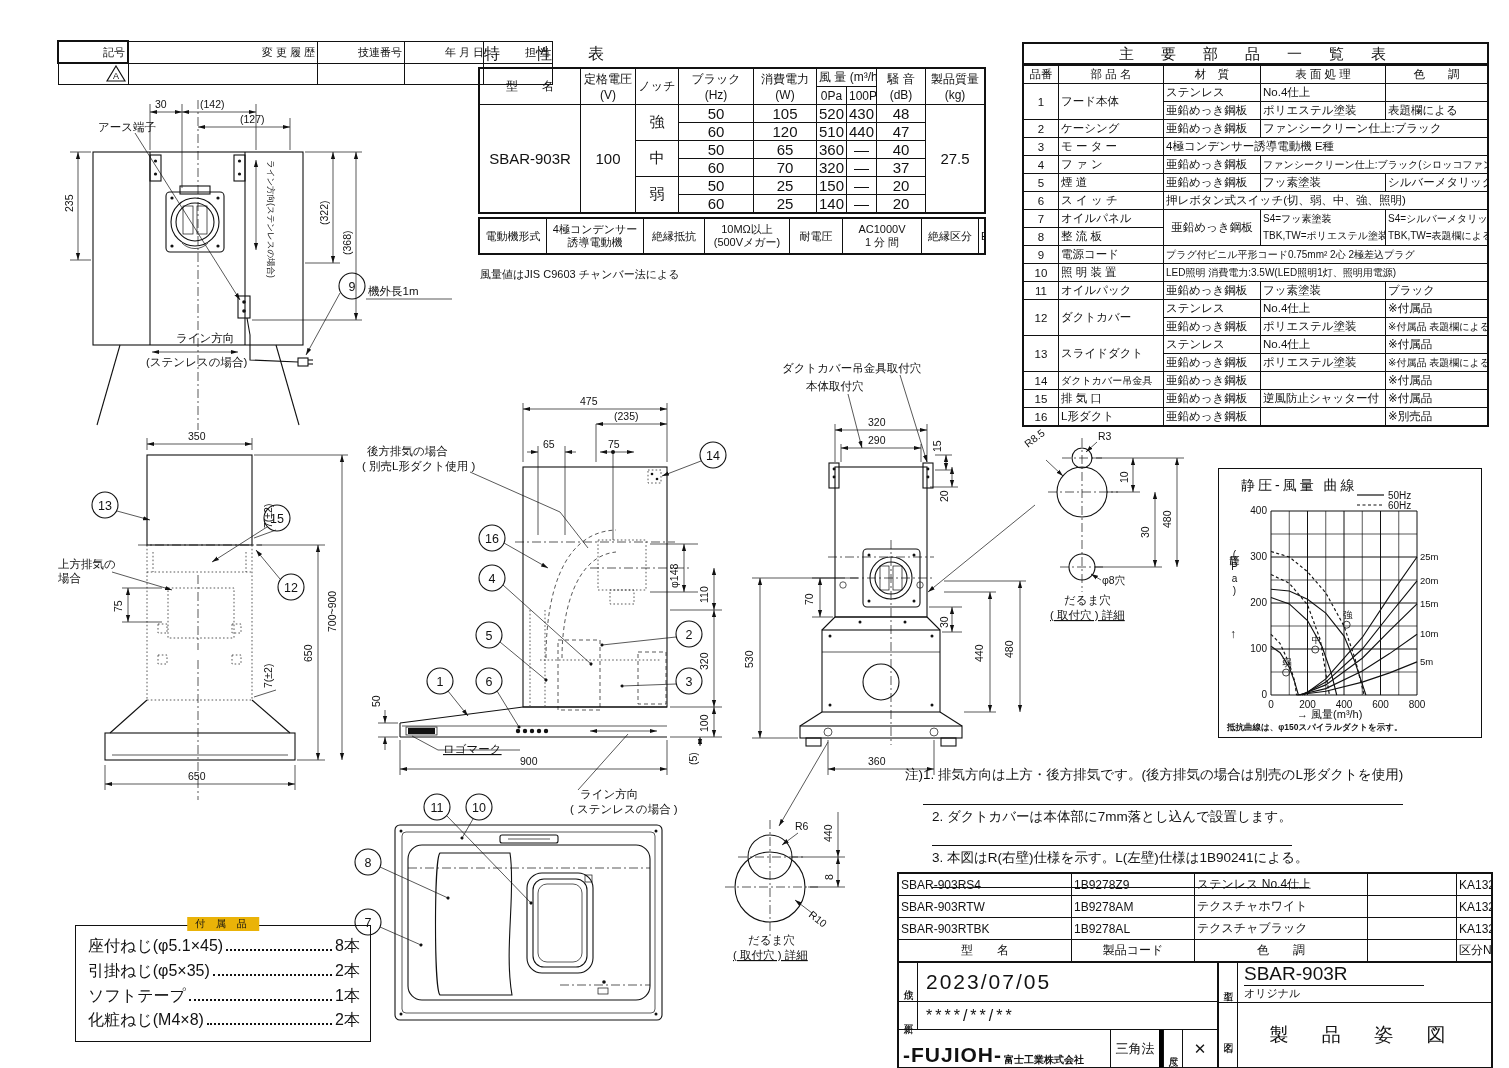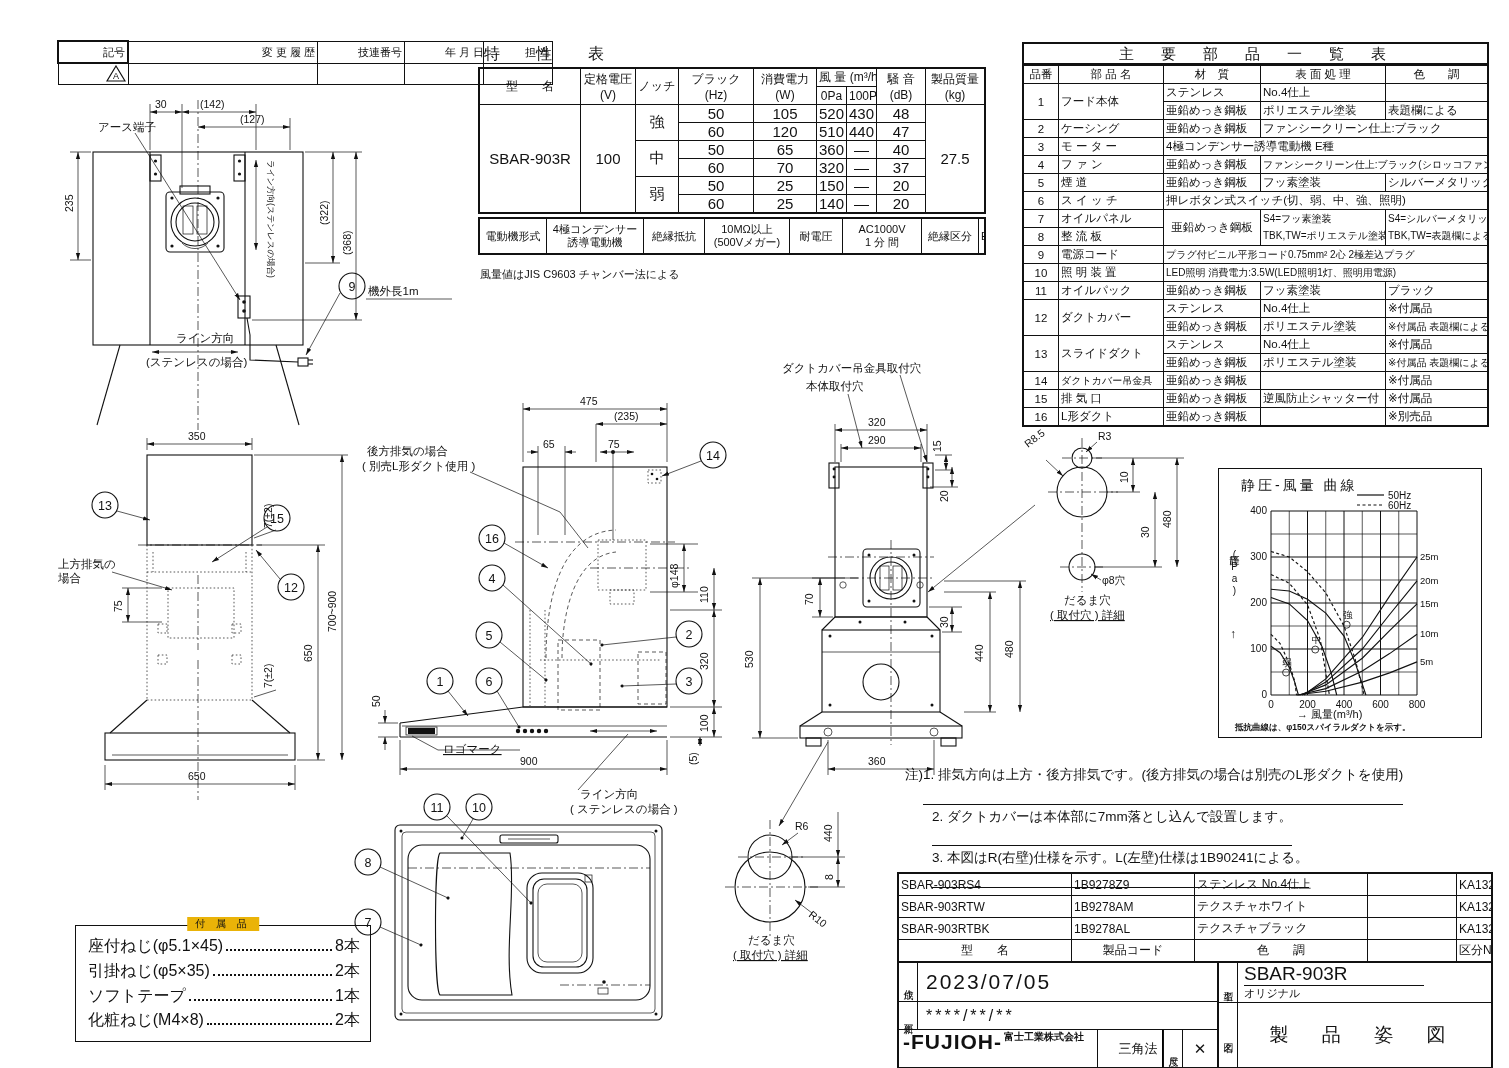--- a/index.html
+++ b/index.html
@@ -29,38 +29,38 @@
   #parts table{width:467px;font-size:11.5px;border:2px solid #111;}
   #parts td{height:17px;}
   #parts td.c{text-align:center;}
   #parts td.sm{font-size:10px;}
   
   #chart{left:1218px;top:468px;width:262px;height:268px;border:1px solid #111;}
   #chart .ct{position:absolute;left:22px;top:8px;font-size:14px;letter-spacing:3px;}
   #chart .xl{position:absolute;left:78px;top:238px;font-size:11px;}
   #chart .yl{position:absolute;left:8px;top:78px;font-size:10px;writing-mode:vertical-rl;text-orientation:upright;letter-spacing:1px;}
   #chart .ya{position:absolute;left:11px;top:158px;font-size:12px;}
-  #chart .nt{position:absolute;left:8px;top:253px;font-size:8.5px;font-weight:bold;margin-left:8px;}
+  #chart .nt{position:absolute;left:8px;top:253px;font-size:8.5px;font-weight:bold;}
   #chart svg{position:absolute;left:0;top:0;}
   
   #notes{left:905px;top:763px;width:592px;font-size:13.5px;line-height:1.75;}
   #notes .nline{display:inline-block;border-bottom:1px solid #111;padding-bottom:17px;}
   #notes .r2{margin-left:27px;}
   
   #acc{left:75px;top:925px;width:272px;border:1.5px solid #111;padding:8px 10px 8px 12px;}
   #acc .t{position:absolute;top:-9px;left:50%;transform:translateX(-50%);background:#eab308;padding:0 8px;font-size:10px;letter-spacing:4px;}
   #acc .row{display:flex;align-items:baseline;font-size:16px;line-height:1.55;}
   #acc .dots{flex:1;border-bottom:2px dotted #111;margin:0 3px 3px 3px;min-width:12px;}
   
   #tblock{left:897px;top:872px;width:596px;font-size:12px;}
   #tblock table{width:596px;}
   #tblock td{height:21px;}
   #tb-low{display:flex;border:2px solid #111;border-top:none;height:104px;}
   .vlab{writing-mode:vertical-rl;text-orientation:upright;font-size:10px;letter-spacing:0px;display:flex;align-items:center;justify-content:center;border-right:1px solid #111;width:18px;}
-  #tb-low .cell{border-right:1px solid #000000;padding-left:16px;}
+  #tb-low .cell{border-right:4px solid #000000;}
   #tb-left{width:318px;display:flex;flex-direction:column;border-right:2px solid #111;}
   #tb-right{flex:1;display:flex;flex-direction:column;}
   .rowf{display:flex;border-bottom:1px solid #111;}
   .rowf:last-child{border-bottom:none;}
   #logo{font-weight:bold;font-size:21px;letter-spacing:1px;}
   #logo-co{font-weight:bold;font-size:10px;margin-left:2px;}
   .dwgno{font-size:28px;letter-spacing:10px;}
   .dwgname{font-size:19px;letter-spacing:14px;}
   
   #art{position:absolute;left:0;top:0;}
@@ -893,21 +893,21 @@
     <div id="tb-left">
       <div class="rowf" style="height:38px;">
         <div class="vlab">作成</div>
         <div style="flex:1;display:flex;align-items:center;font-size:21px;padding-left:8px;letter-spacing:2px;">2023/07/05</div>
       </div>
       <div class="rowf" style="height:27px;">
         <div class="vlab">更新</div>
         <div style="flex:1;display:flex;align-items:center;font-size:16px;padding-left:8px;letter-spacing:3px;">****/**/**</div>
       </div>
       <div class="rowf" style="flex:1;">
-        <div style="flex:1;display:flex;align-items:flex-start;padding-left:4px;">
+        <div style="flex:1;display:flex;align-items:flex-end;padding-left:4px;">
           <span id="logo">-FUJIOH-</span>
           <span id="logo-co">富士工業株式会社</span>
         </div>
         <div class="cell" style="width:48px;display:flex;align-items:center;justify-content:center;font-size:13px;border-left:1px solid #111;">三角法</div>
         <div class="vlab" style="border-left:1px solid #111;border-right:1px solid #111;">尺度</div>
         <div style="width:34px;display:flex;align-items:center;justify-content:center;font-size:15px;">✕</div>
       </div>
     </div>
     <div id="tb-right">
       <div class="rowf" style="height:39px;">

